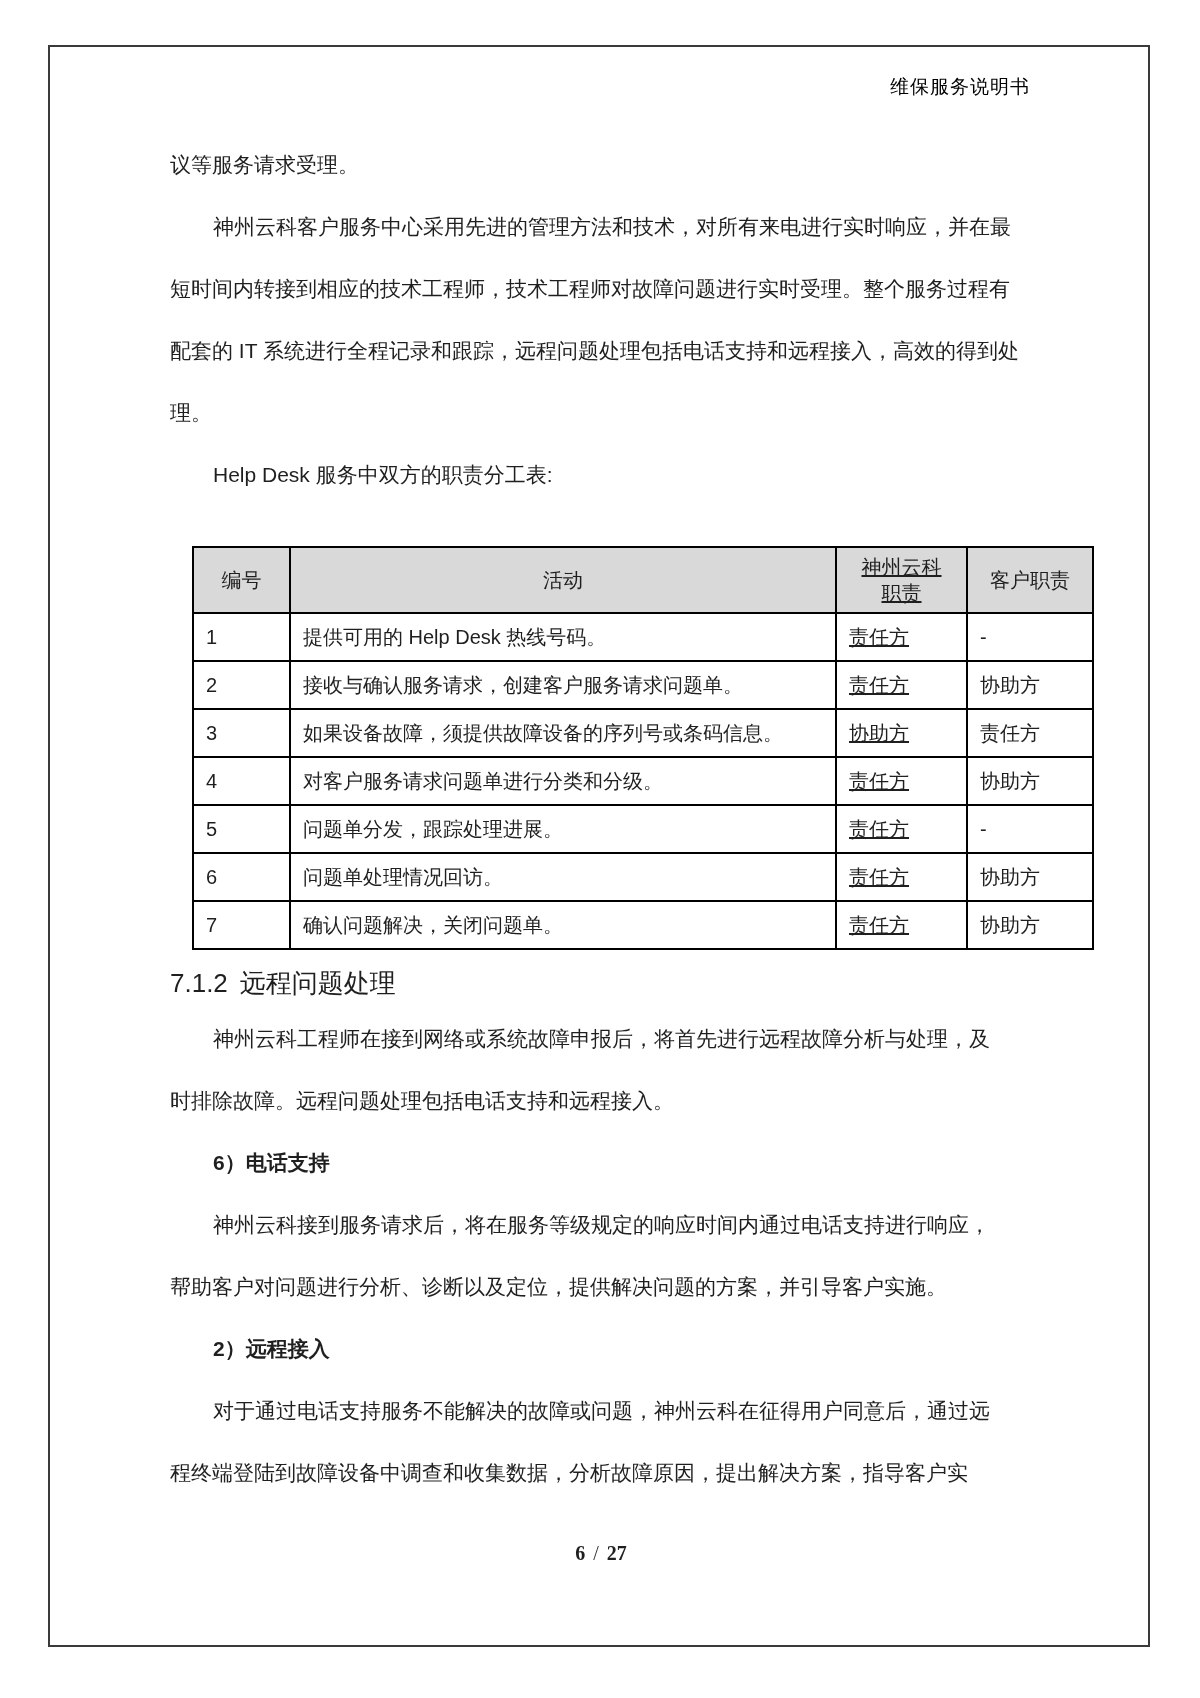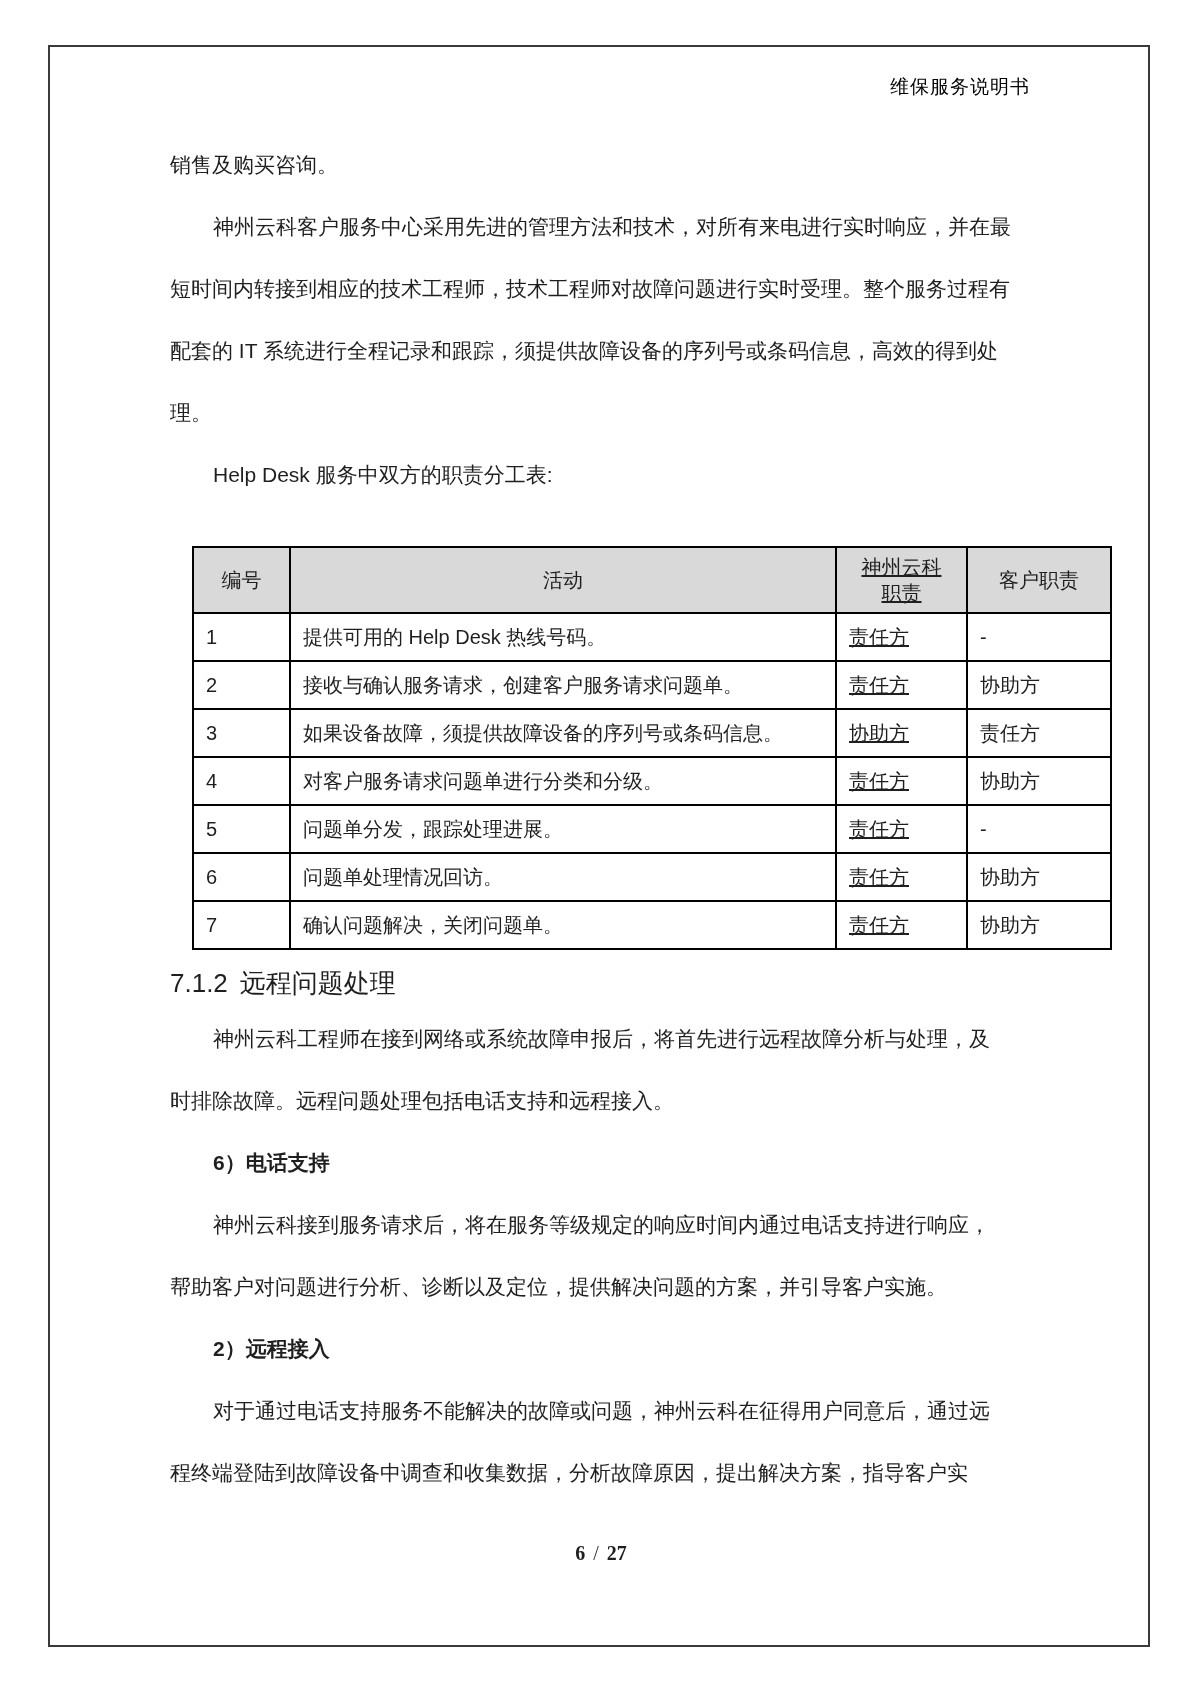--- a/index.html
+++ b/index.html
@@ -41,21 +41,21 @@
     line-height:26px;padding:6px 4px;white-space:pre-line;
     height:64px;
   }
   table.resp-table td{
     height:48px;line-height:24px;padding:4px 12px;text-align:left;
     white-space:pre-wrap;background:#fff;
   }
   .c0{width:97px;}
   .c1{width:546px;}
   .c2{width:131px;text-decoration:underline;}
-  .c3{width:144px;}
+  .c3{width:126px;}
   .section-heading{
     margin-top:8px;line-height:50px;font-size:26px;
   }
   .section-heading .sec-num{margin-right:12px;}
   .sub-label{
     font-weight:bold;line-height:62px;padding-left:43px;font-size:21px;
   }
   .doc-footer{
     margin-top:32px;text-align:center;
     font-family:"Liberation Serif","DejaVu Serif",serif;
@@ -67,27 +67,27 @@
 </head>
 <body>
 
 <div class="page-border"></div>
 
 <div class="doc-header">维保服务说明书</div>
 
 <div class="content">
 
   <div class="para">
-      <div class="line">销售及购买咨询。</div>
+      <div class="line">议等服务请求受理。</div>
     </div>
 
   <div class="para indent-first">
       <div class="line">神州云科客户服务中心采用先进的管理方法和技术，对所有来电进行实时响应，并在最</div>
       <div class="line">短时间内转接到相应的技术工程师，技术工程师对故障问题进行实时受理。整个服务过程有</div>
-      <div class="line">配套的 IT 系统进行全程记录和跟踪，须提供故障设备的序列号或条码信息，高效的得到处</div>
+      <div class="line">配套的 IT 系统进行全程记录和跟踪，远程问题处理包括电话支持和远程接入，高效的得到处</div>
       <div class="line">理。</div>
     </div>
 
   <div class="caption">
     <div class="line">Help Desk 服务中双方的职责分工表:</div>
   </div>
 
   <table class="resp-table">
     <thead>
       <tr>

